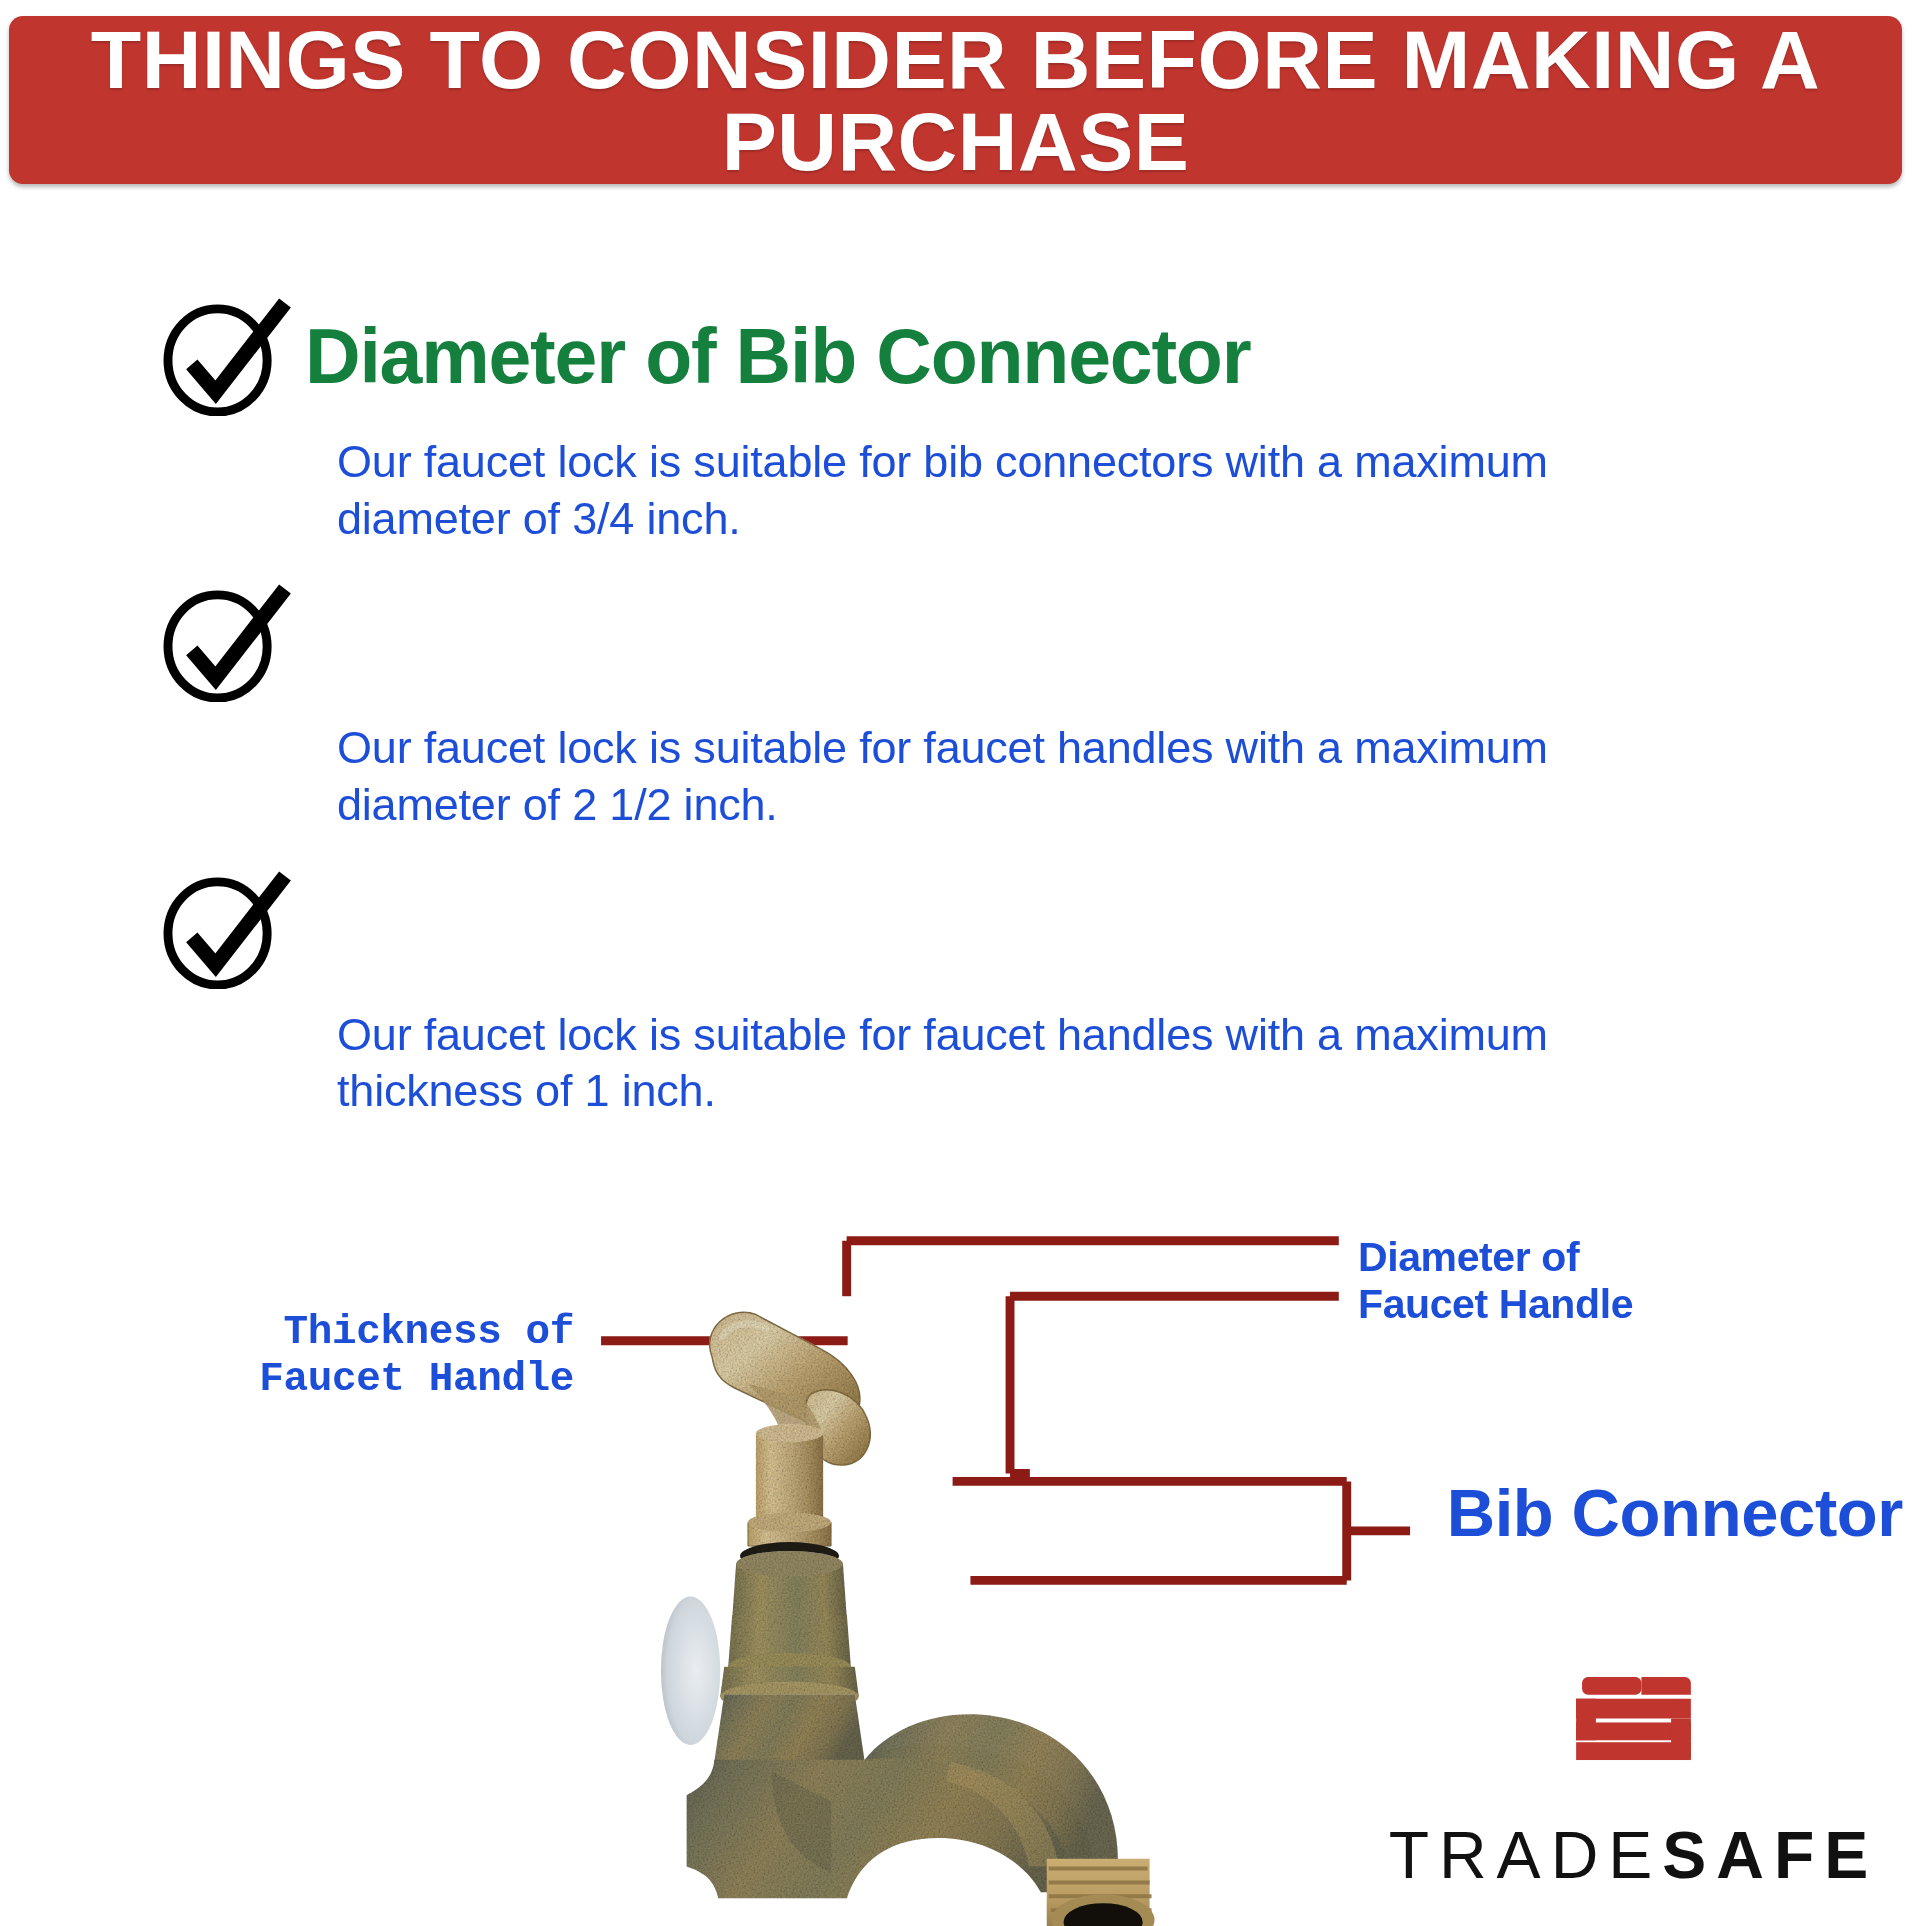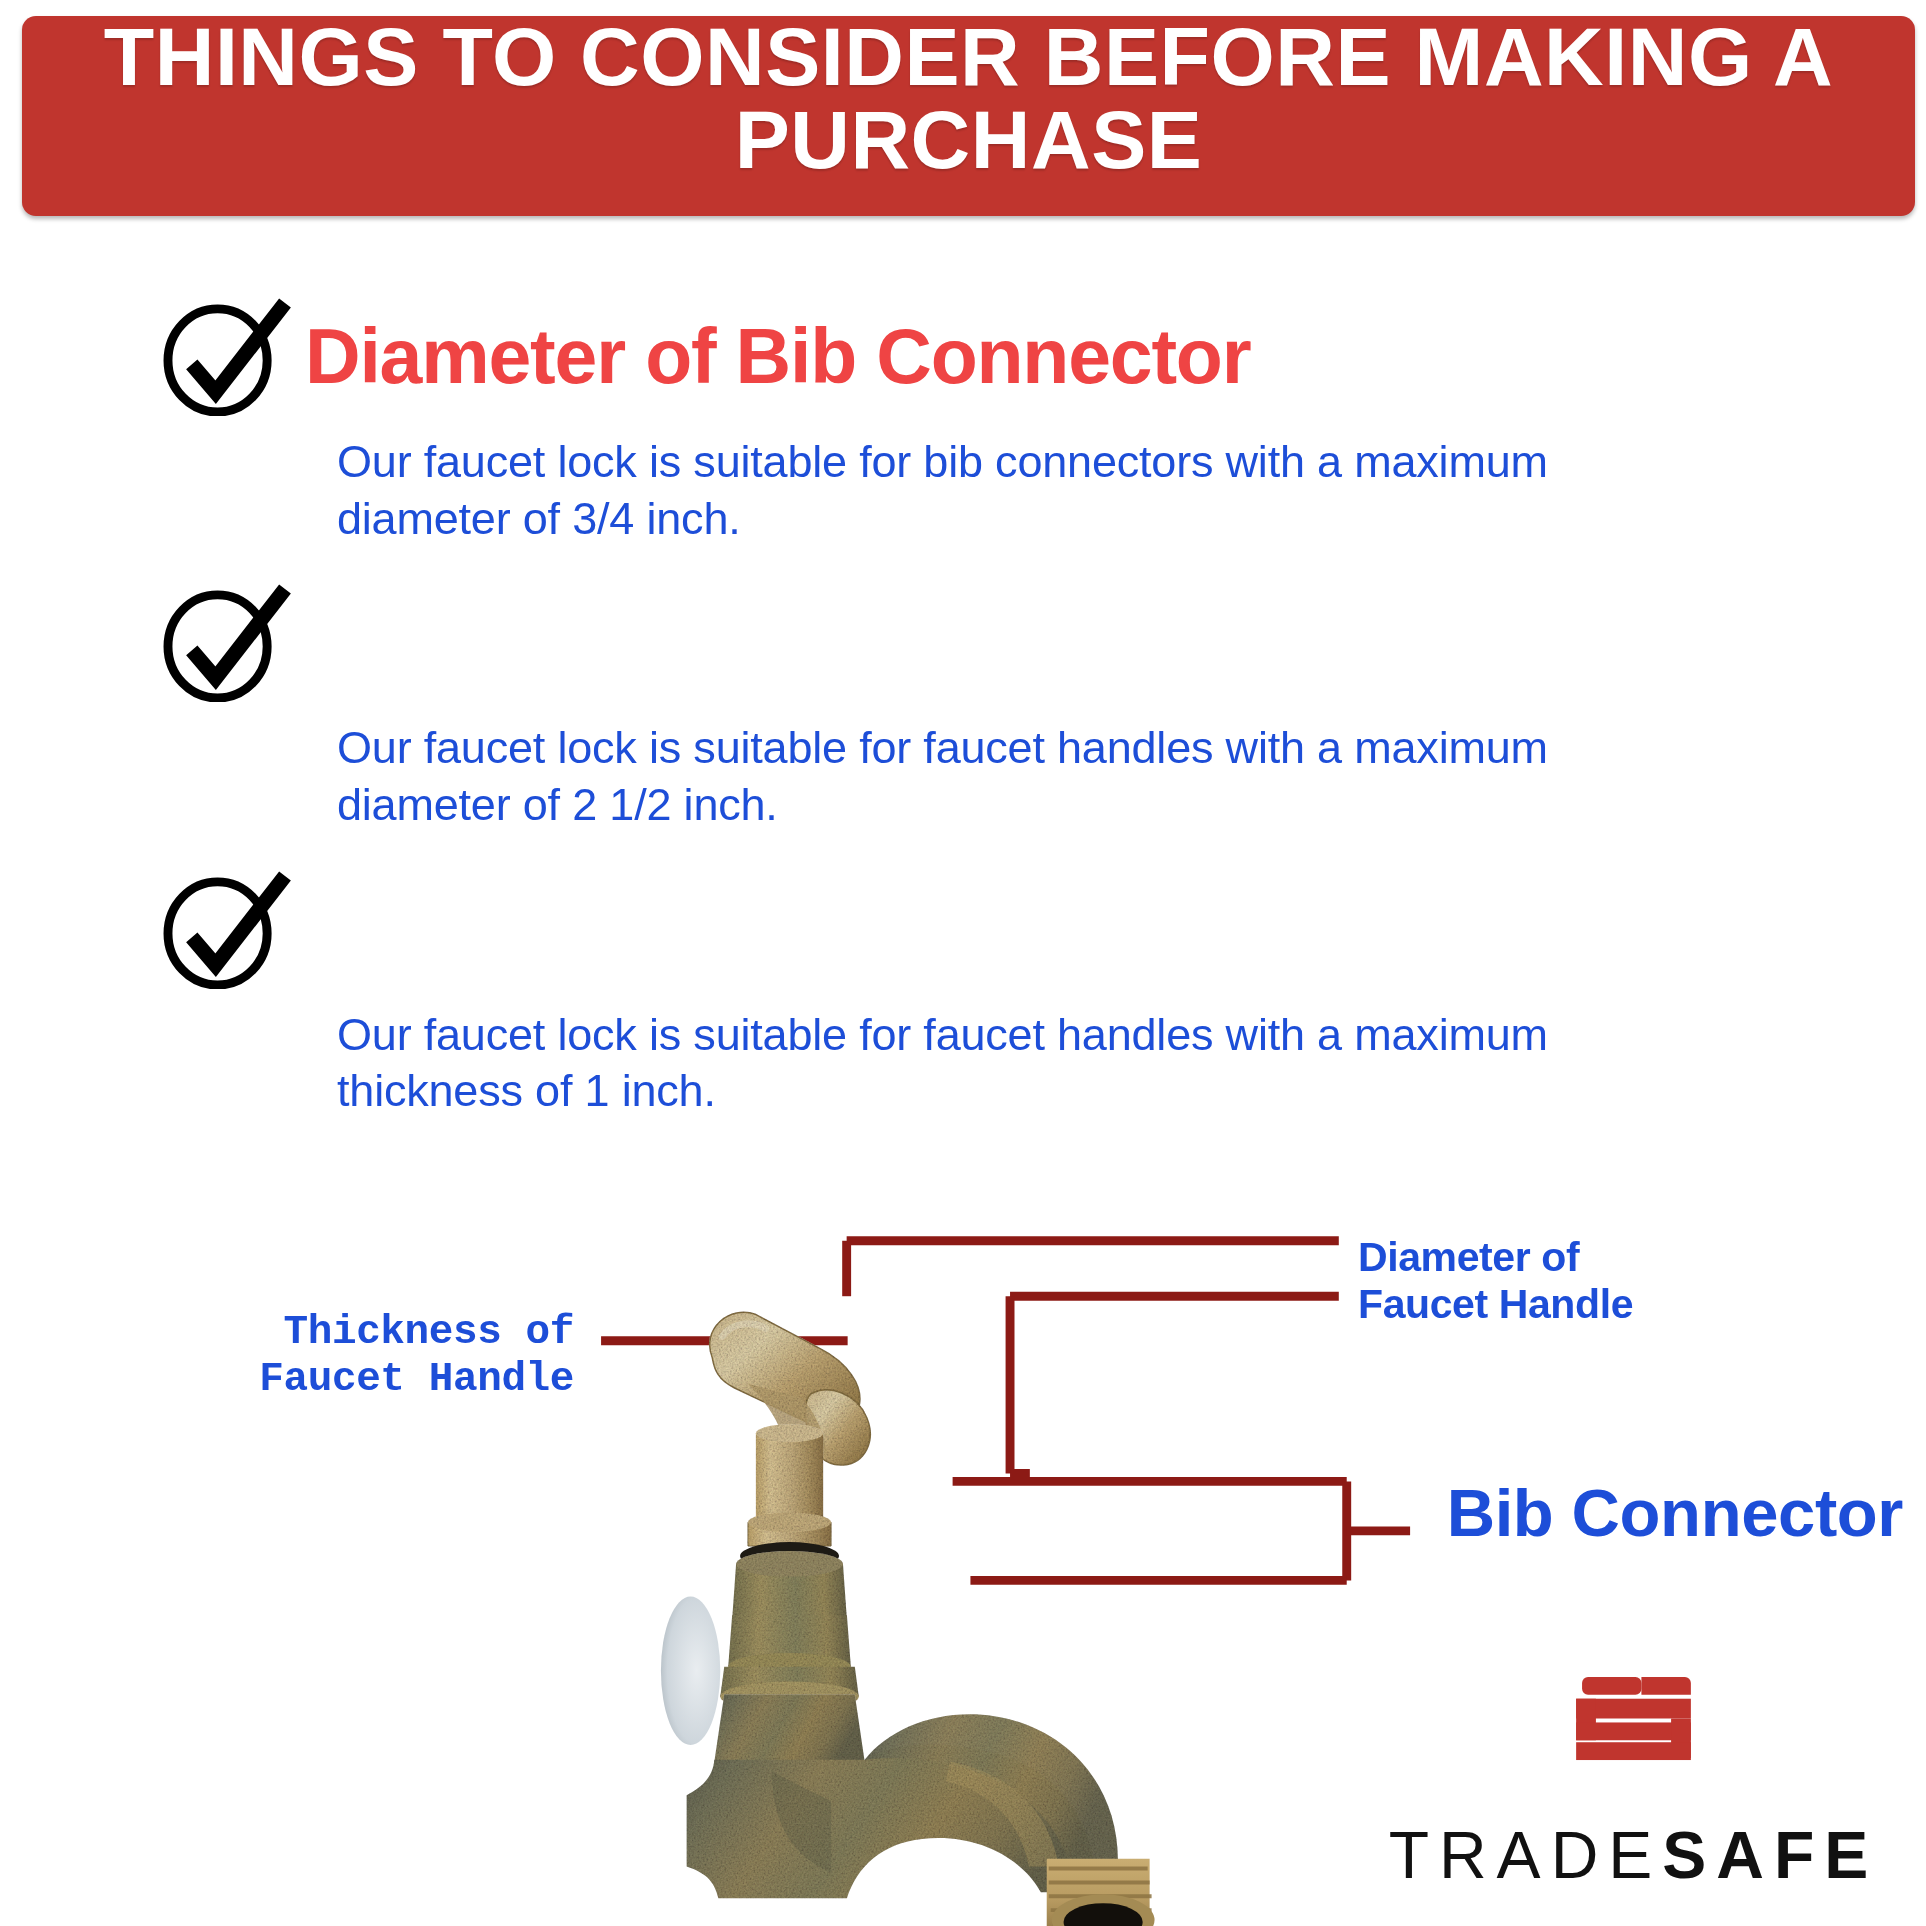--- a/index.html
+++ b/index.html
@@ -7,25 +7,25 @@
   body{
     background:#ffffff;
     font-family:"Liberation Sans", sans-serif;
     position:relative;
     overflow:hidden;
   }
 
   
   .banner{
     position:absolute;
-    left:22px; top:16px;
-    width:1893px; height:200px;
+    left:9px; top:16px;
+    width:1893px; height:168px;
     background:#c0352e;
     border-radius:14px;
-    display:flex; align-items:flex-start; justify-content:center;
+    display:flex; align-items:flex-end; justify-content:center;
     box-shadow:0 3px 4px rgba(0,0,0,.28);
   }
   .banner-title{
     color:#ffffff;
     font-size:81px;
     line-height:1.02;
     font-weight:700;
     letter-spacing:0.5px;
     text-align:center;
     text-transform:uppercase;
@@ -44,21 +44,21 @@
   .feature{ position:relative; margin-bottom:36px; }
   .feature-head{
     display:flex;
     align-items:center;
     padding-left:160px;
   }
   .check-icon{ flex:0 0 auto; width:131px; height:119px; margin-right:14px; }
   .feature-title{
     font-size:77px;
     font-weight:700;
-    color:#ef4444;
+    color:#15803d;
     letter-spacing:-1.2px;
     line-height:1;
     white-space:nowrap;
     transform:scaleX(1.0);
   }
   .feature-body{
     margin-left:337px;
     margin-top:18px;
     font-size:45px;
     line-height:1.26;

